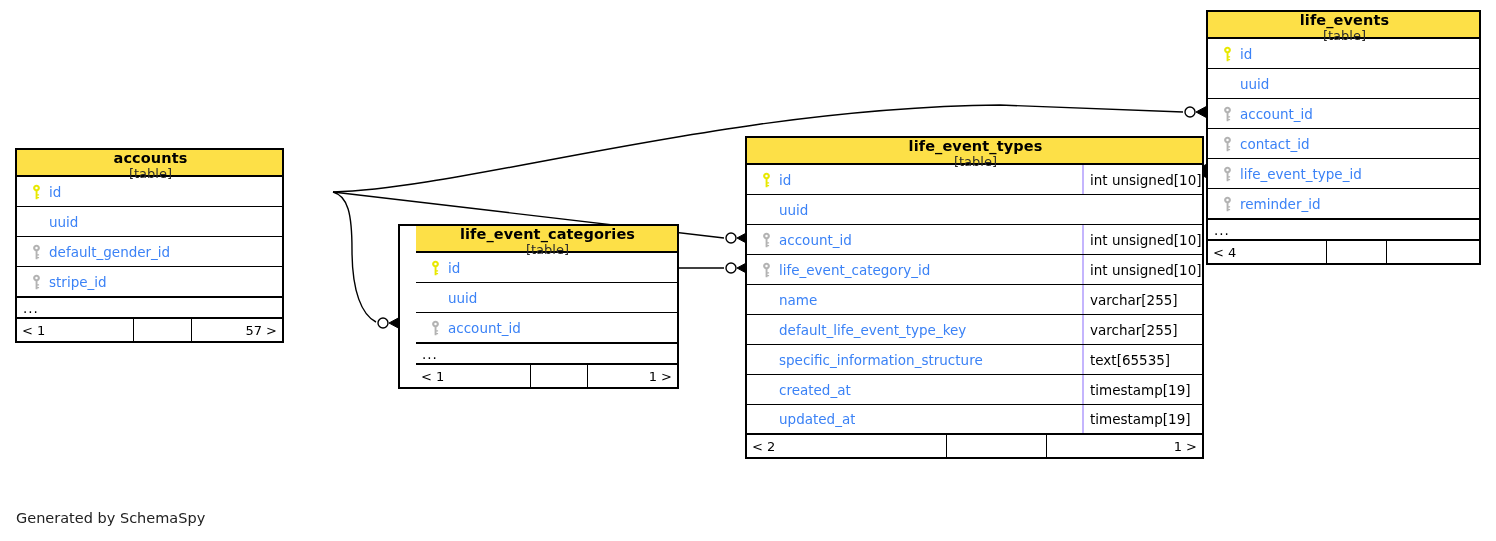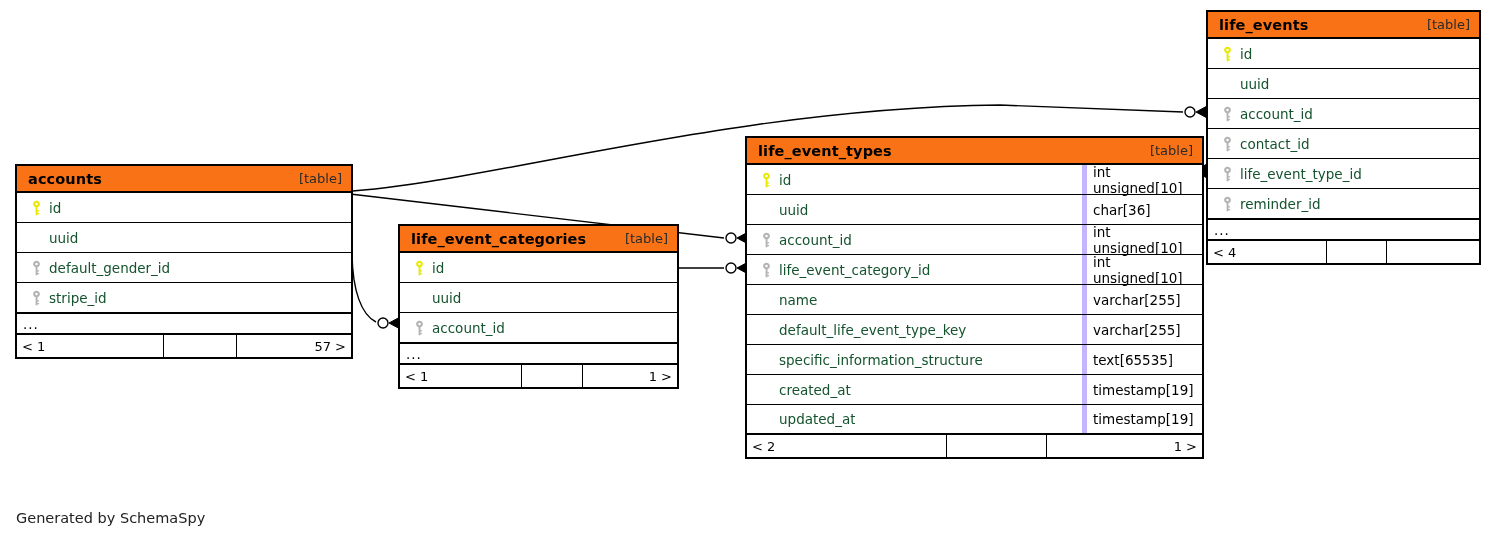--- a/index.html
+++ b/index.html
@@ -33,25 +33,26 @@
     position: absolute;
     box-sizing: border-box;
     border: 2px solid #000000;
     background: #ffffff;
     z-index: 2;
   }
   .tbl-header {
     display: flex;
     align-items: center;
     justify-content: space-between;
-    background: #f97316;
+    background: #fde047;
     border-bottom: 2px solid #000000;
     box-sizing: border-box;
     height: 27px;
     padding: 0 9px 0 11px;
+    flex-direction: column;
   }
   .tbl-title {
     font-weight: bold;
     font-size: 14.5px;
     color: #000000;
     letter-spacing: 0.1px;
   }
   .tbl-kind {
     font-size: 13px;
     color: #2a2a2a;
@@ -70,35 +71,35 @@
     align-items: center;
     box-sizing: border-box;
     padding-left: 10px;
     min-width: 0;
   }
   .col-type {
     flex: 0 0 auto;
     display: flex;
     align-items: center;
     box-sizing: border-box;
-    border-left: 5px solid #c4b5fd;
+    border-left: 2px solid #c4b5fd;
     padding-left: 6px;
     font-size: 13.5px;
     color: #000000;
   }
   .key-slot {
     flex: 0 0 auto;
     width: 18px;
     display: flex;
     align-items: center;
     justify-content: center;
   }
   .col-label {
     font-size: 13.5px;
-    color: #14532d;
+    color: #3b82f6;
     white-space: nowrap;
     overflow: hidden;
     text-overflow: ellipsis;
     padding-left: 4px;
   }
   .ellipsis-row {
     display: flex;
     align-items: center;
     border-bottom: 2px solid #000000;
     border-top: 1px solid #000000;
@@ -169,21 +170,21 @@
       </g>
       <g>
         <path d="M 1139,180 C 1152,180 1156,174 1163,172 L 1181,171" fill="none" stroke="#000000" stroke-width="1.4"></path>
         <circle cx="1188" cy="171" r="5" fill="#ffffff" stroke="#000000" stroke-width="1.4"></circle>
         <path d="M 1207,164 L 1194,171 L 1207,178 L 1207,171 Z" fill="#000000" stroke="#000000" stroke-width="1"></path>
         <line x1="1207" y1="164" x2="1207" y2="178" stroke="#000000" stroke-width="1.4"></line>
       </g>
     </svg>
 
   <div id="nodes">
-      <div class="table-node" style="left: 15px; top: 164px; width: 338px;">
+      <div class="table-node" style="left: 15px; top: 148px; width: 269px;">
         <div class="tbl-header">
           <span class="tbl-title">accounts</span>
           <span class="tbl-kind">[table]</span>
         </div>
         <div class="tbl-row">
           <div class="col-name">
             <span class="key-slot">
               <svg class="keyicon" width="11" height="16" viewBox="0 0 11 16">
                 <path d="M5.5 0.7 C7.4 0.7 8.9 2.2 8.9 4.1 C8.9 5.6 7.9 6.9 6.5 7.3 L6.5 10.2 L8.1 10.2 L8.1 11.5 L6.5 11.5 L6.5 13.0 L8.1 13.0 L8.1 14.3 L6.5 14.3 L6.5 15.3 L4.6 15.3 L4.6 7.3 C3.2 6.9 2.1 5.6 2.1 4.1 C2.1 2.2 3.6 0.7 5.5 0.7 Z" fill="#e8e800"></path>
                 <circle cx="5.5" cy="3.9" r="1.25" fill="#ffffff"></circle>
@@ -220,21 +221,21 @@
             <span class="col-label">stripe_id</span>
           </div>
         </div>
         <div class="ellipsis-row">...</div>
         <div class="tbl-footer">
           <div class="foot-cell foot-left">&lt; 1</div>
           <div class="foot-cell foot-mid"></div>
           <div class="foot-cell foot-right">57 &gt;</div>
         </div>
       </div>
-      <div class="table-node" style="left: 398px; top: 224px; width: 281px;">
+      <div class="table-node" style="left: 398px; top: 224px; width: 281px; padding-left: 16px;">
         <div class="tbl-header">
           <span class="tbl-title">life_event_categories</span>
           <span class="tbl-kind">[table]</span>
         </div>
         <div class="tbl-row">
           <div class="col-name">
             <span class="key-slot">
               <svg class="keyicon" width="11" height="16" viewBox="0 0 11 16">
                 <path d="M5.5 0.7 C7.4 0.7 8.9 2.2 8.9 4.1 C8.9 5.6 7.9 6.9 6.5 7.3 L6.5 10.2 L8.1 10.2 L8.1 11.5 L6.5 11.5 L6.5 13.0 L8.1 13.0 L8.1 14.3 L6.5 14.3 L6.5 15.3 L4.6 15.3 L4.6 7.3 C3.2 6.9 2.1 5.6 2.1 4.1 C2.1 2.2 3.6 0.7 5.5 0.7 Z" fill="#e8e800"></path>
                 <circle cx="5.5" cy="3.9" r="1.25" fill="#ffffff"></circle>
@@ -282,21 +283,20 @@
             </span>
             <span class="col-label">id</span>
           </div>
           <div class="col-type" style="width: 120px;">int unsigned[10]</div>
         </div>
         <div class="tbl-row">
           <div class="col-name">
             <span class="key-slot"></span>
             <span class="col-label">uuid</span>
           </div>
-          <div class="col-type" style="width: 120px;">char[36]</div>
         </div>
         <div class="tbl-row">
           <div class="col-name">
             <span class="key-slot">
               <svg class="keyicon" width="11" height="16" viewBox="0 0 11 16">
                 <path d="M5.5 0.7 C7.4 0.7 8.9 2.2 8.9 4.1 C8.9 5.6 7.9 6.9 6.5 7.3 L6.5 10.2 L8.1 10.2 L8.1 11.5 L6.5 11.5 L6.5 13.0 L8.1 13.0 L8.1 14.3 L6.5 14.3 L6.5 15.3 L4.6 15.3 L4.6 7.3 C3.2 6.9 2.1 5.6 2.1 4.1 C2.1 2.2 3.6 0.7 5.5 0.7 Z" fill="#b3b3b3"></path>
                 <circle cx="5.5" cy="3.9" r="1.25" fill="#ffffff"></circle>
               </svg>
             </span>
             <span class="col-label">account_id</span>

